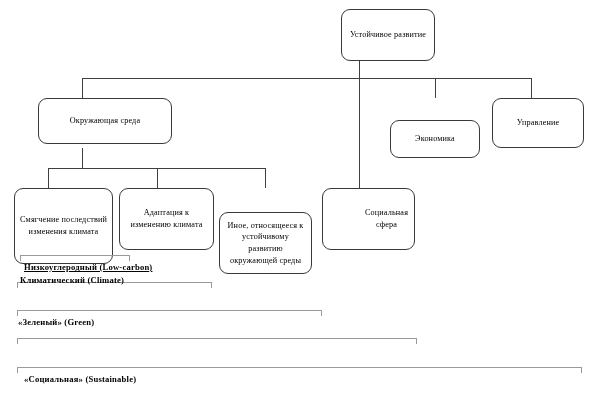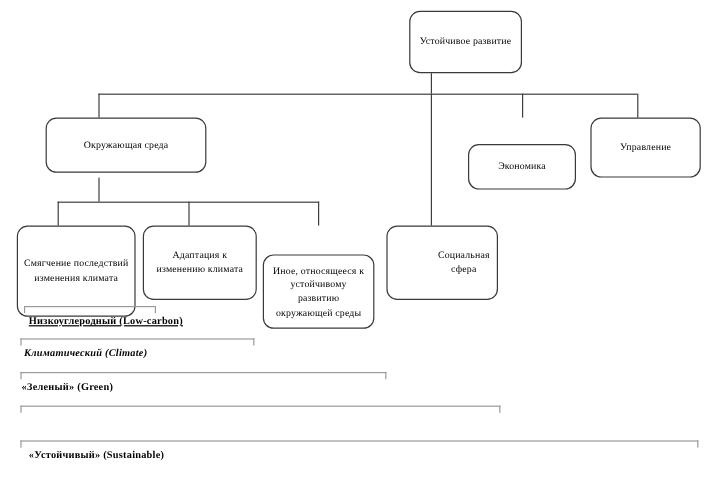--- a/index.html
+++ b/index.html
@@ -122,23 +122,23 @@
     <span>Иное, относящееся к устойчивому развитию окружающей среды</span>
   </div>
   <div class="node node-social">
     <span>Социальная сфера</span>
   </div>
 
   <div class="bracket" style="left:20px; top:255px; width:110px;"></div>
   <div class="cat-label" style="left:24px; top:262px;text-decoration:underline;">Низкоуглеродный  (Low-carbon)</div>
 
   <div class="bracket" style="left:17px; top:282px; width:195px;"></div>
-  <div class="cat-label" style="left:20px; top:289px;font-style:italic;">Климатический (Climate)</div>
+  <div class="cat-label" style="left:20px; top:275px;">Климатический (Climate)</div>
 
   <div class="bracket" style="left:17px; top:310px; width:305px;"></div>
   <div class="cat-label" style="left:18px; top:317px;">«Зеленый» (Green)</div>
 
   <div class="bracket" style="left:17px; top:338px; width:400px;"></div>
 
   <div class="bracket" style="left:17px; top:367px; width:565px;"></div>
-  <div class="cat-label" style="left:24px; top:374px;">«Устойчивый» (Sustainable)</div>
+  <div class="cat-label" style="left:24px; top:374px;">«Социальная» (Sustainable)</div>
 
 </div>
 
 </body></html>

